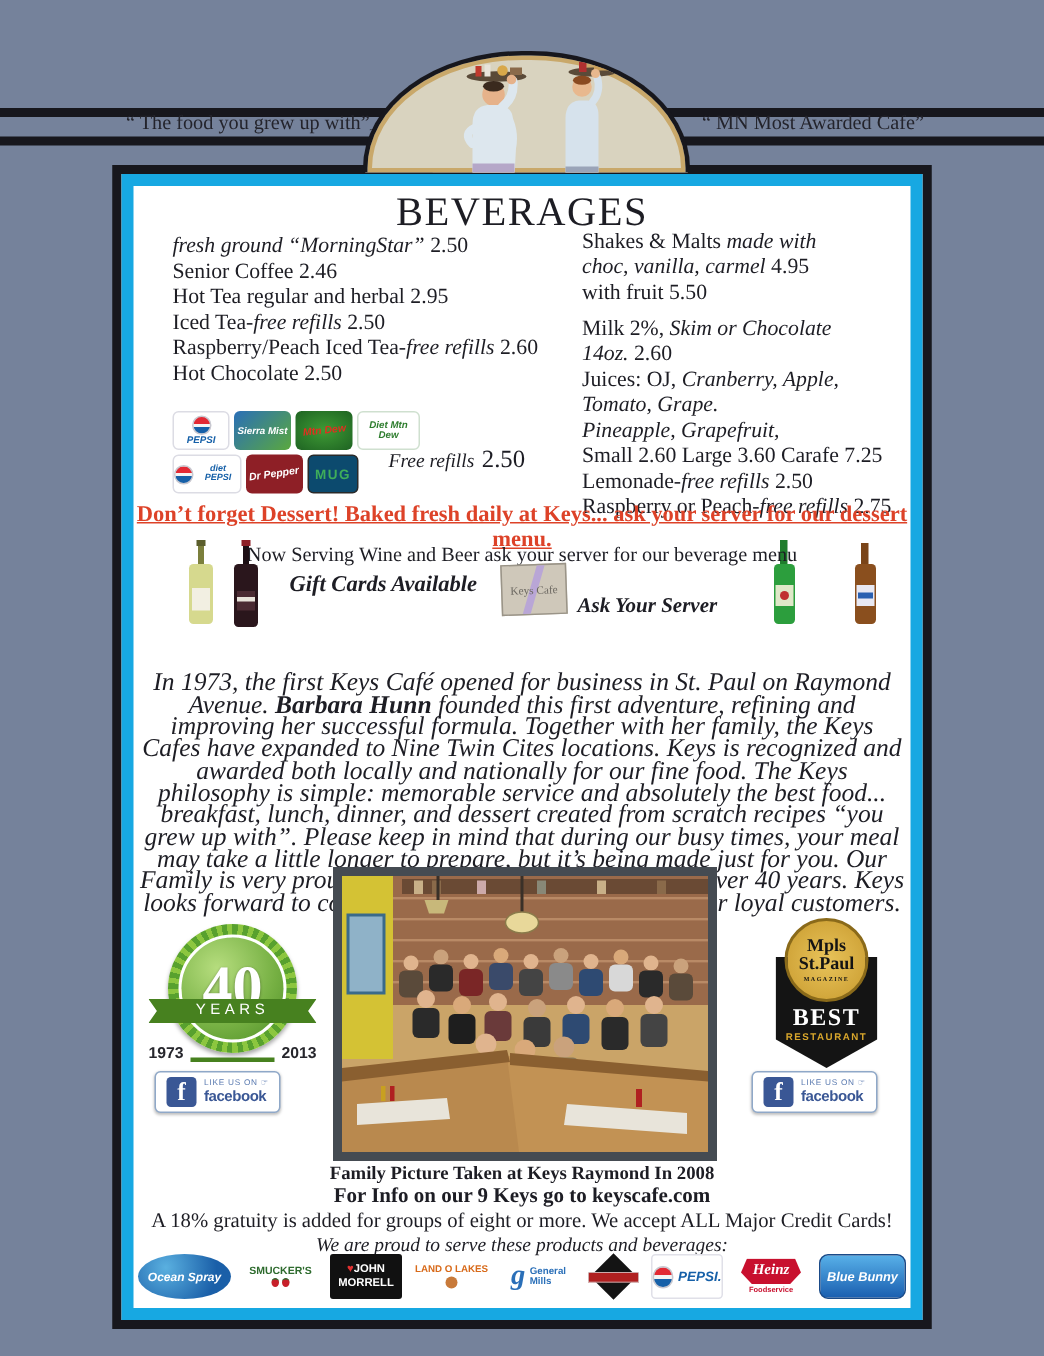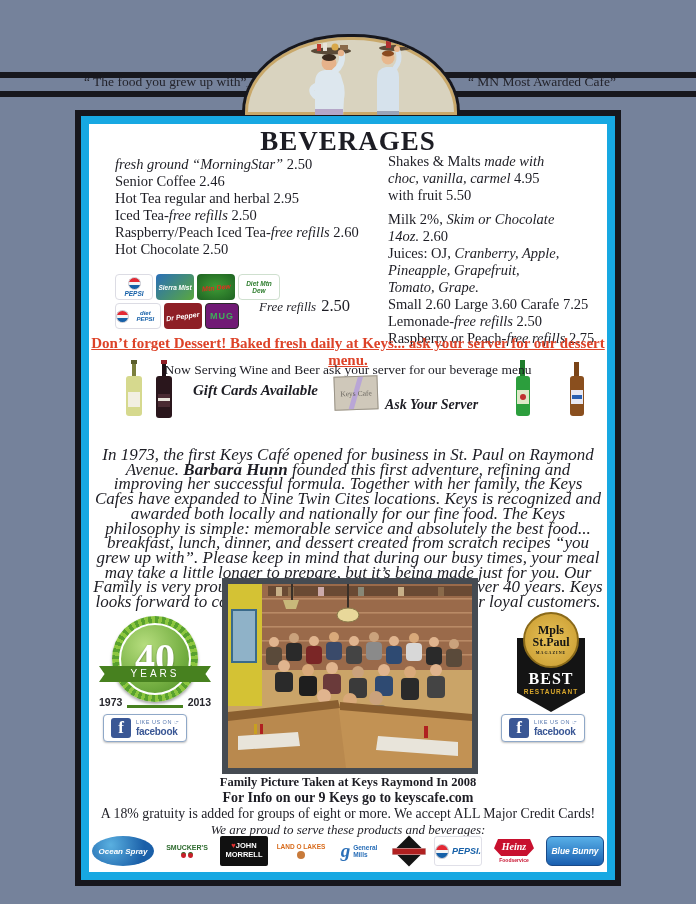--- a/index.html
+++ b/index.html
@@ -19,21 +19,21 @@
         box-shadow:inset 0 0 0 3px #C9A86A;z-index:3;overflow:hidden;}
   .arch svg{position:absolute;left:0;bottom:-2px;}
 
   
   .menu-box{position:absolute;top:110px;left:75px;width:546px;height:776px;
             box-sizing:border-box;border:6px solid #17171d;background:#17171d;z-index:2;}
   .menu-inner{position:relative;width:100%;height:100%;box-sizing:border-box;
               border:8px solid #17A8E2;background:#ffffff;}
 
   .bev-title{position:absolute;top:2px;left:0;width:100%;text-align:center;
-             font-size:27px;font-weight:700;letter-spacing:1px;}
+             font-size:27px;font-weight:400;letter-spacing:1px;}
   .col{position:absolute;font-size:14.5px;line-height:17px;}
   .col-left{top:32px;left:26px;width:268px;}
   .col-right{top:29px;left:299px;width:222px;}
   .it{font-style:italic;}
   .mline.gap{margin-top:7px;}
 
   
   .sodas{position:absolute;top:150px;left:26px;width:170px;}
   .soda-row{display:flex;gap:3px;margin-bottom:3px;align-items:center;}
   .soda{height:26px;border-radius:4px;display:flex;align-items:center;justify-content:center;
@@ -43,21 +43,21 @@
   .soda-pepsi{width:38px;background:#fff;border:1px solid #dcdce4;flex-direction:column;gap:0;}
   .soda-pepsi span{font-size:6.5px;font-style:italic;color:#1660a8;}
   .soda-smist{width:38px;background:linear-gradient(135deg,#2a6fb8,#5aa83e);color:#fff;font-size:6.5px;font-style:italic;}
   .soda-mdew{width:38px;background:radial-gradient(#3f9b35,#1e6322);color:#e03020;font-size:7px;font-style:italic;}
   .soda-mdew span{transform:rotate(-6deg);}
   .soda-dmdew{width:42px;background:#fff;border:1px solid #cfe0cf;color:#2e7d2e;font-size:6.5px;font-style:italic;}
   .soda-dpepsi{width:46px;background:#fff;border:1px solid #dcdce4;gap:2px;}
   .soda-dpepsi span{font-size:6px;font-style:italic;color:#1660a8;}
   .soda-drp{width:38px;background:#8e1f26;color:#fff;font-size:7px;font-style:italic;}
   .soda-drp span{transform:rotate(-8deg);}
-  .soda-mug{width:34px;background:#701a75;color:#3fae5a;font-size:9px;letter-spacing:1px;border:1px solid #2a2a2a;}
+  .soda-mug{width:34px;background:#0c4a6e;color:#3fae5a;font-size:9px;letter-spacing:1px;border:1px solid #2a2a2a;}
   .free-refills{position:absolute;top:172px;left:170px;font-size:13px;}
   .free-refills .price{font-style:normal;font-size:16.5px;margin-left:5px;}
 
   .dessert{position:absolute;top:211px;left:0;width:100%;text-align:center;
            color:#DD4228;font-weight:bold;font-size:15px;text-decoration:underline;}
 
   
   .wine-svg{position:absolute;top:236px;left:29px;}
   .beer-svg{position:absolute;top:236px;left:417px;}
   .serving{position:absolute;top:238px;left:0;width:100%;text-align:center;font-size:13.5px;}
@@ -211,22 +211,22 @@
         <div class="mline"><span>Hot Chocolate 2.50</span></div>
       </div>
 
       <div class="col col-right">
         <div class="mline"><span>Shakes &amp; Malts </span><span class="it">made with</span></div>
         <div class="mline"><span class="it">choc, vanilla, carmel </span><span>4.95</span></div>
         <div class="mline"><span>with fruit 5.50</span></div>
         <div class="mline gap"><span>Milk 2%, </span><span class="it">Skim or Chocolate</span></div>
         <div class="mline"><span class="it">14oz. </span><span>2.60</span></div>
         <div class="mline"><span>Juices: OJ, </span><span class="it">Cranberry, Apple,</span></div>
+        <div class="mline"><span class="it">Tomato, Grape.</span></div>
         <div class="mline"><span class="it">Pineapple, Grapefruit,</span></div>
-        <div class="mline"><span class="it">Tomato, Grape.</span></div>
         <div class="mline"><span>Small 2.60 Large 3.60 Carafe 7.25</span></div>
         <div class="mline"><span>Lemonade-</span><span class="it">free refills</span><span> 2.50</span></div>
         <div class="mline"><span>Raspberry or Peach-</span><span class="it">free refills</span><span> 2.75</span></div>
       </div>
 
       <div class="sodas">
         <div class="soda-row">
           <div class="soda soda-pepsi">
               <i class="globe"></i>
               <span>PEPSI</span>

